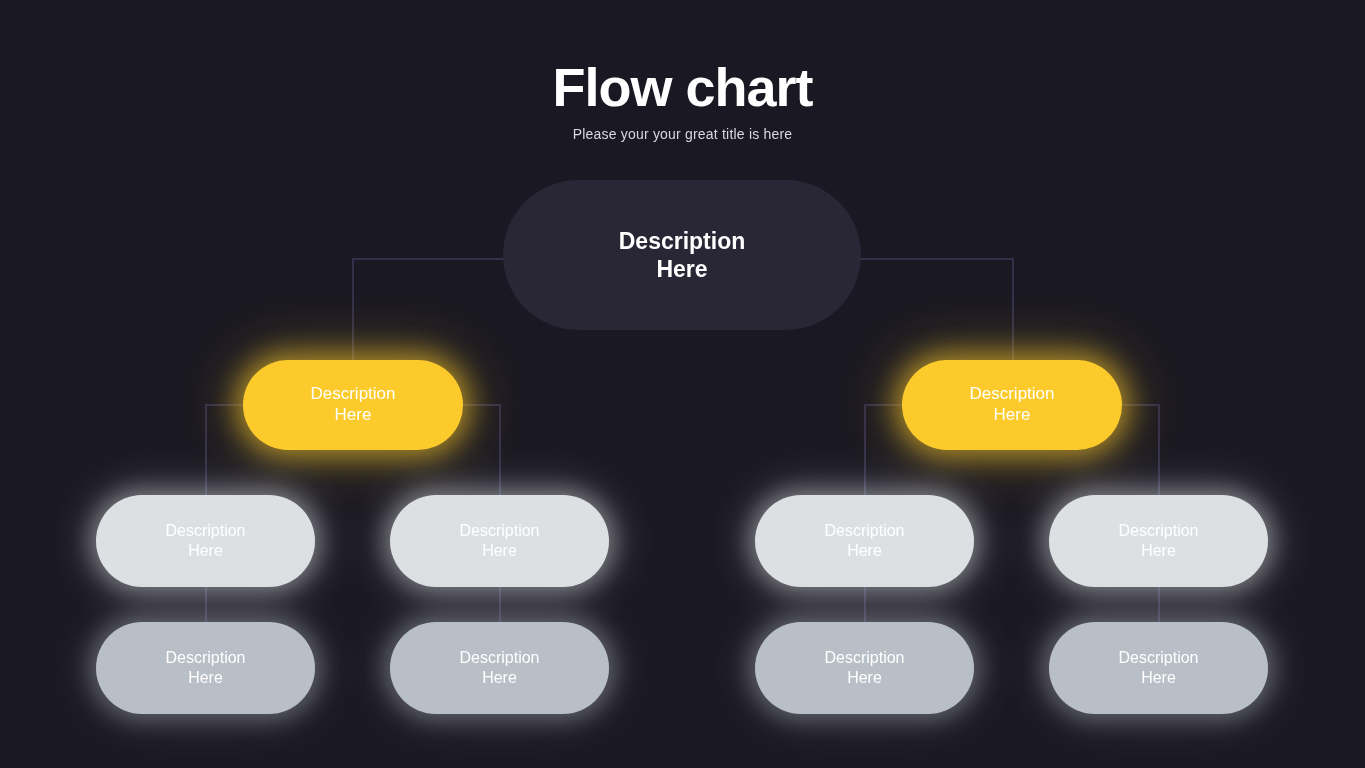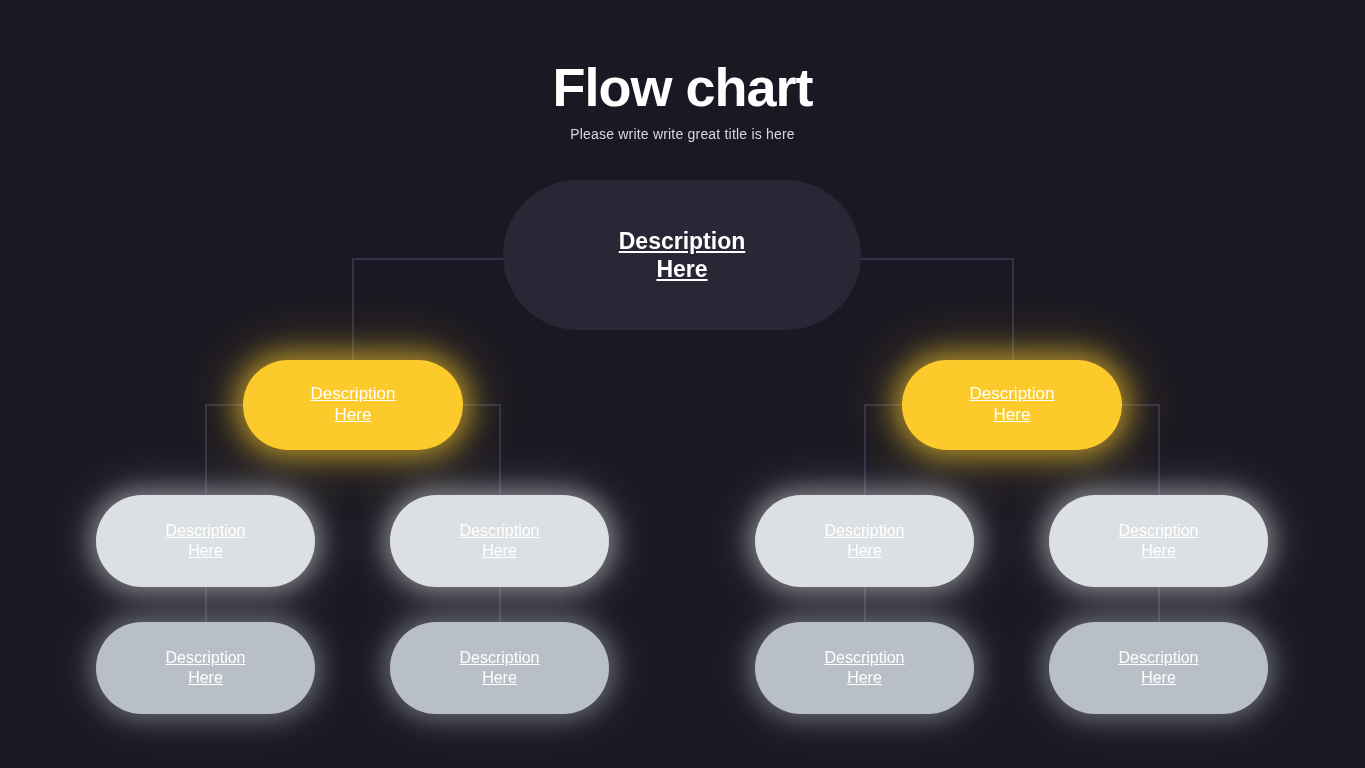--- a/index.html
+++ b/index.html
@@ -31,21 +31,20 @@
   .conn.v { width:2px; }
 
   
   .node {
     position:absolute;
     display:flex; align-items:center; justify-content:flex-end;
     text-align:center;
     line-height:1.22;
     border-radius:999px;
     z-index:3;
-    text-decoration:underline;
   }
   .node .lbl { display:block; width:100%; padding:0 14px; }
 
   .node.root {
     background:#292636;
     color:#ffffff;
     font-size:23px; font-weight:bold;
   }
   .node.accent {
     background:#fccb2b;
@@ -68,21 +67,21 @@
     box-shadow:0 0 22px 6px rgba(190,198,208,.36),
                0 0 44px 14px rgba(185,193,204,.14);
   }
 </style>
 </head>
 <body>
 
 <div id="stage">
 
   <div class="title">Flow chart</div>
-  <div class="subtitle">Please write write great title is here</div>
+  <div class="subtitle">Please your your great title is here</div>
 
   <div class="conn h" style="left:352px; top:258px; width:662px;"></div>
   <div class="conn v" style="left:352px; top:258px; height:130px;"></div>
   <div class="conn v" style="left:1012px; top:258px; height:130px;"></div>
 
   <div class="conn h" style="left:205px; top:404px; width:296px;"></div>
   <div class="conn v" style="left:205px; top:404px; height:110px;"></div>
   <div class="conn v" style="left:499px; top:404px; height:110px;"></div>
 
   <div class="conn h" style="left:864px; top:404px; width:296px;"></div>

